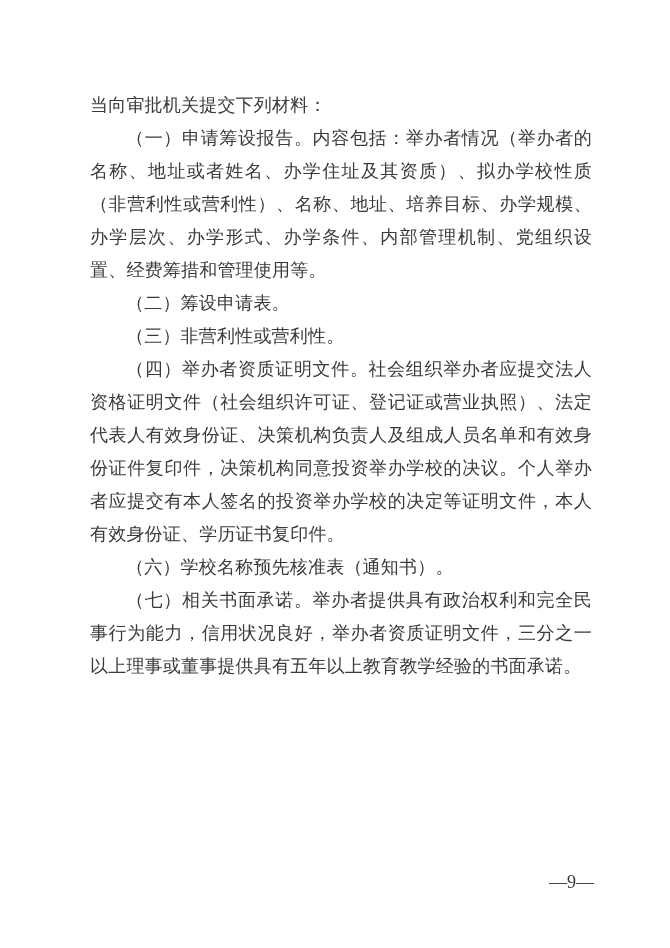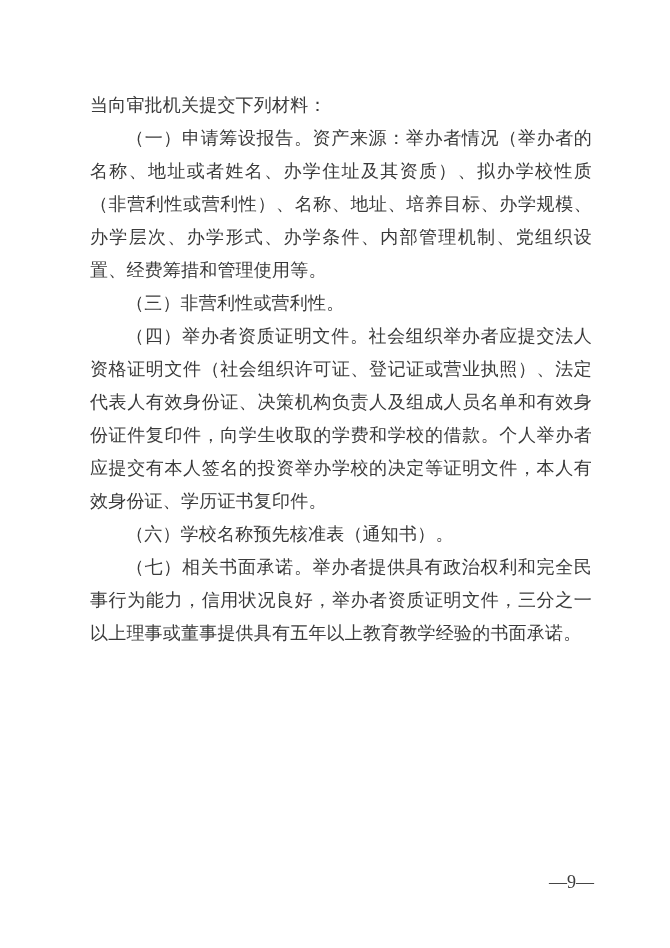--- a/index.html
+++ b/index.html
@@ -44,20 +44,21 @@
     text-align: right;
     letter-spacing: 0;
   }
 </style>
 </head>
 <body>
 
 <div class="page">
   <div class="text-block">
     <p>当向审批机关提交下列材料：</p>
-    <p class="indent">（一）申请筹设报告。资产来源：举办者情况（举办者的名称、地址或者姓名、办学住址及其资质）、拟办学校性质（非营利性或营利性）、名称、地址、培养目标、办学规模、办学层次、办学形式、办学条件、内部管理机制、党组织设置、经费筹措和管理使用等。</p>
+    <p class="indent">（一）申请筹设报告。内容包括：举办者情况（举办者的名称、地址或者姓名、办学住址及其资质）、拟办学校性质（非营利性或营利性）、名称、地址、培养目标、办学规模、办学层次、办学形式、办学条件、内部管理机制、党组织设置、经费筹措和管理使用等。</p>
+    <p class="indent">（二）筹设申请表。</p>
     <p class="indent">（三）非营利性或营利性。</p>
-    <p class="indent">（四）举办者资质证明文件。社会组织举办者应提交法人资格证明文件（社会组织许可证、登记证或营业执照）、法定代表人有效身份证、决策机构负责人及组成人员名单和有效身份证件复印件，向学生收取的学费和学校的借款。个人举办者应提交有本人签名的投资举办学校的决定等证明文件，本人有效身份证、学历证书复印件。</p>
+    <p class="indent">（四）举办者资质证明文件。社会组织举办者应提交法人资格证明文件（社会组织许可证、登记证或营业执照）、法定代表人有效身份证、决策机构负责人及组成人员名单和有效身份证件复印件，决策机构同意投资举办学校的决议。个人举办者应提交有本人签名的投资举办学校的决定等证明文件，本人有效身份证、学历证书复印件。</p>
     <p class="indent">（六）学校名称预先核准表（通知书）。</p>
     <p class="indent">（七）相关书面承诺。举办者提供具有政治权利和完全民事行为能力，信用状况良好，举办者资质证明文件，三分之一以上理事或董事提供具有五年以上教育教学经验的书面承诺。</p>
   </div>
   <div class="page-number">—9—</div>
 </div>
 
 </body></html>

